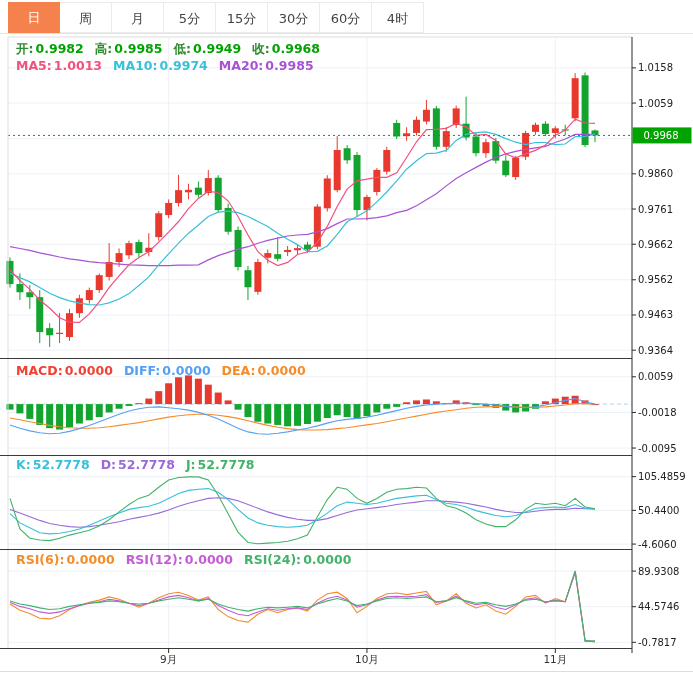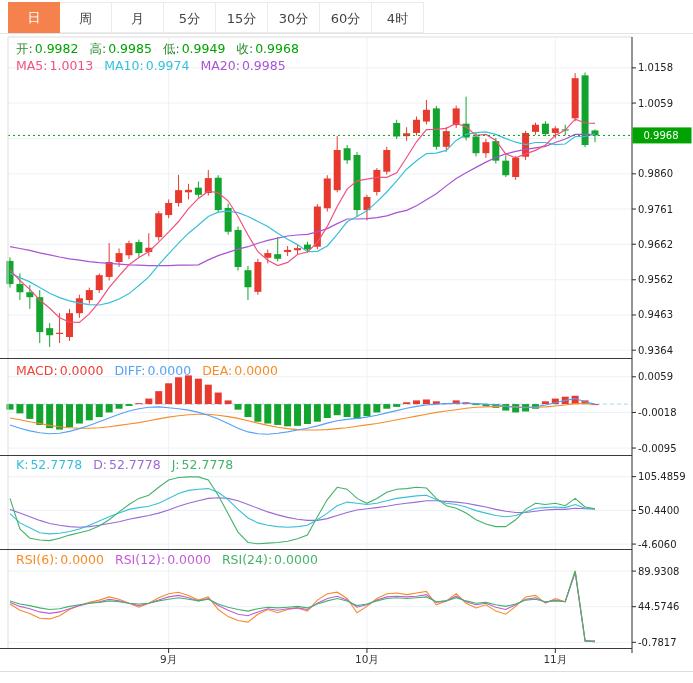--- a/index.html
+++ b/index.html
@@ -5,21 +5,21 @@
   html,body{margin:0;padding:0;background:#fff;}
   .app{position:relative;width:693px;height:683px;background:#fff;overflow:hidden;
        font-family:"DejaVu Sans","Liberation Sans",sans-serif;}
   .tabbar{position:absolute;left:8px;top:2px;height:31px;display:flex;z-index:5;}
   .tab{width:52px;height:31px;line-height:31px;text-align:center;font-size:13px;color:#444;
        background:#fff;border:1px solid #ebebeb;border-left:none;cursor:pointer;box-sizing:border-box;}
   .tab:first-child{border-left:1px solid #ebebeb;}
   .tab.sel{color:#fff;border:none;}
   .tabbar-rule{position:absolute;left:0;top:33px;width:693px;height:1px;background:#e3e3e3;}
   svg{position:absolute;left:0;top:0;}
-  .readout{position:absolute;z-index:4;white-space:nowrap;font-size:12.5px;}
+  .readout{position:absolute;z-index:4;white-space:nowrap;font-size:12.5px;font-weight:bold;}
   .ind{margin-right:11px;}
   .ind .lbl{margin-right:2px;}
   svg text{font-family:"DejaVu Sans","Liberation Sans",sans-serif;}
 </style>
 </head>
 <body>
 
 <div class="app">
   <div class="tabbar" id="tabbar">
       <div class="tab sel" style="background: rgb(245, 130, 77);">日</div>

